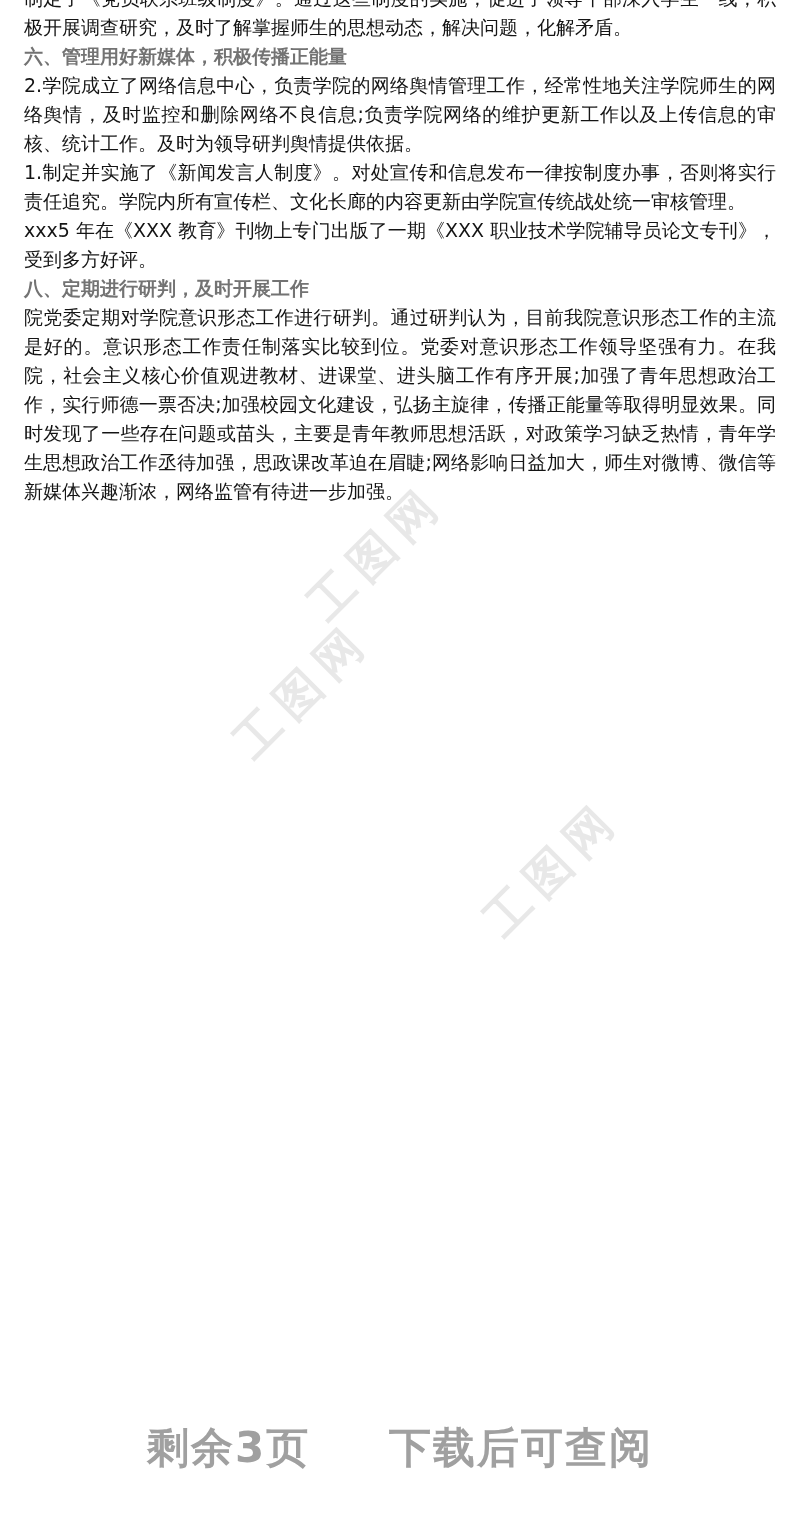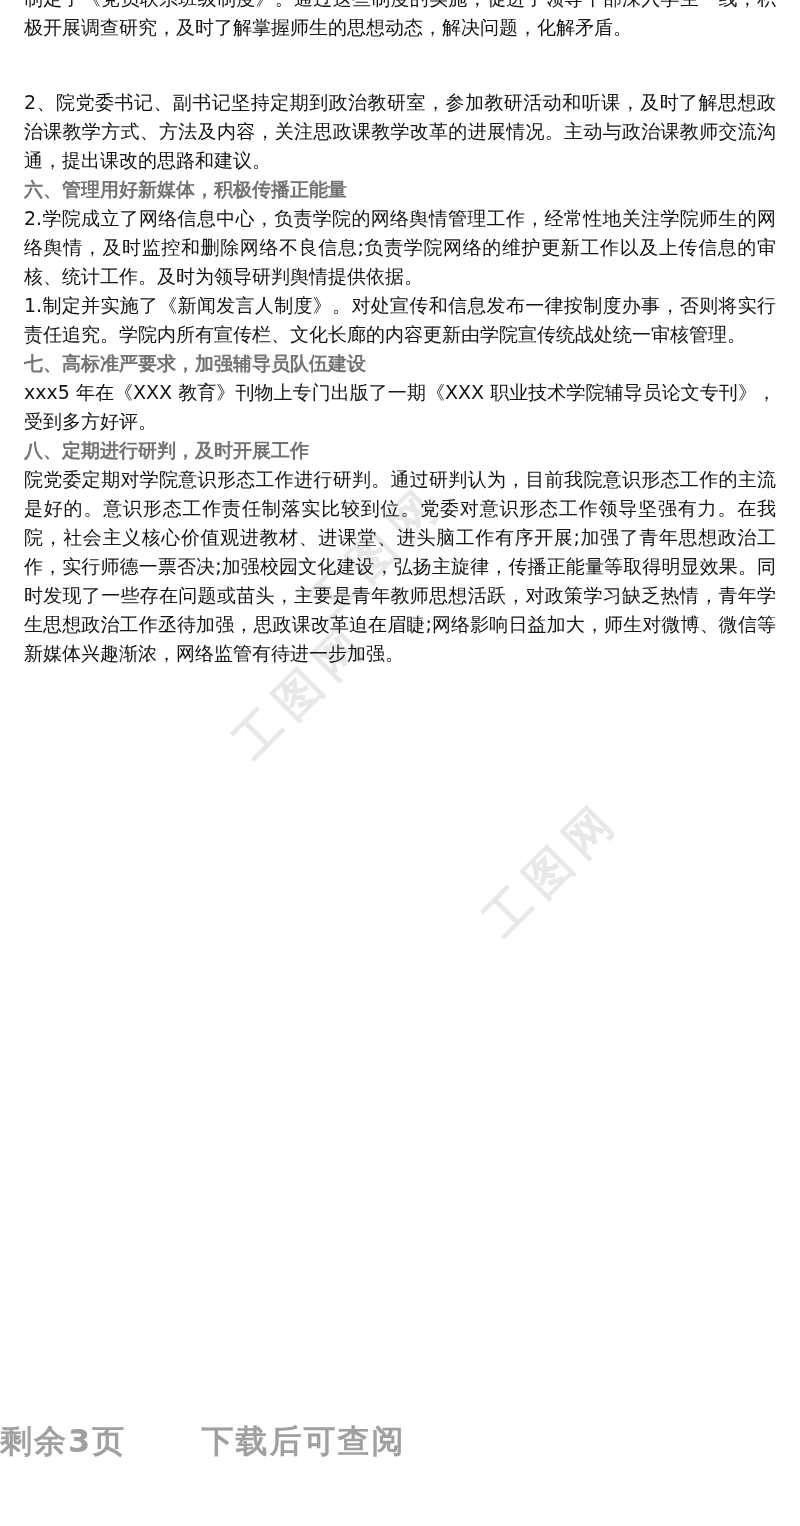--- a/index.html
+++ b/index.html
@@ -30,41 +30,40 @@
     color:rgba(110,110,110,0.16);
     transform:rotate(-45deg);
     white-space:nowrap;
     pointer-events:none;
   }
   .wm1{left:218px;top:660px;}
   .wm2{left:468px;top:838px;}
   .wm3{left:292px;top:522px;}
   .footer-banner{
     position:absolute;left:0;top:1420px;width:800px;
-    font-size:32px;font-weight:bold;
+    text-align:center;
+    font-size:42px;font-weight:bold;
     color:#a0a0a0;
     letter-spacing:2px;
   }
   .footer-banner .seg{display:inline-block;}
   .footer-banner .seg + .seg{margin-left:62px;}
 </style>
 </head>
 <body>
 
 <div class="wm wm1">工图网</div>
 <div class="wm wm2">工图网</div>
 <div class="wm wm3">工图网</div>
 
 <div class="doc">
     <p class="para body clipped">制定了《党员联系班级制度》。通过这些制度的实施，促进了领导干部深入学生一线，积极开展调查研究，及时了解掌握师生的思想动态，解决问题，化解矛盾。</p>
-    <p class="para body gap-before">2、院党委书记、副书记坚持定期到政治教研室，参加教研活动和听课，及时了解思想政治课教学方式、方法及内容，关注思政课教学改革的进展情况。主动与政治课教师交流沟通，提出课改的思路和建议。</p>
     <p class="para heading">六、管理用好新媒体，积极传播正能量</p>
     <p class="para body">2.学院成立了网络信息中心，负责学院的网络舆情管理工作，经常性地关注学院师生的网络舆情，及时监控和删除网络不良信息;负责学院网络的维护更新工作以及上传信息的审核、统计工作。及时为领导研判舆情提供依据。</p>
     <p class="para body">1.制定并实施了《新闻发言人制度》。对处宣传和信息发布一律按制度办事，否则将实行责任追究。学院内所有宣传栏、文化长廊的内容更新由学院宣传统战处统一审核管理。</p>
-    <p class="para heading">七、高标准严要求，加强辅导员队伍建设</p>
     <p class="para body">xxx5 年在《XXX 教育》刊物上专门出版了一期《XXX 职业技术学院辅导员论文专刊》，受到多方好评。</p>
     <p class="para heading">八、定期进行研判，及时开展工作</p>
     <p class="para body">院党委定期对学院意识形态工作进行研判。通过研判认为，目前我院意识形态工作的主流是好的。意识形态工作责任制落实比较到位。党委对意识形态工作领导坚强有力。在我院，社会主义核心价值观进教材、进课堂、进头脑工作有序开展;加强了青年思想政治工作，实行师德一票否决;加强校园文化建设，弘扬主旋律，传播正能量等取得明显效果。同时发现了一些存在问题或苗头，主要是青年教师思想活跃，对政策学习缺乏热情，青年学生思想政治工作丞待加强，思政课改革迫在眉睫;网络影响日益加大，师生对微博、微信等新媒体兴趣渐浓，网络监管有待进一步加强。</p>
   </div>
 
 <div class="footer-banner">
   <span class="seg">剩余3页</span>
   <span class="seg">下载后可查阅</span>
 </div>
 

